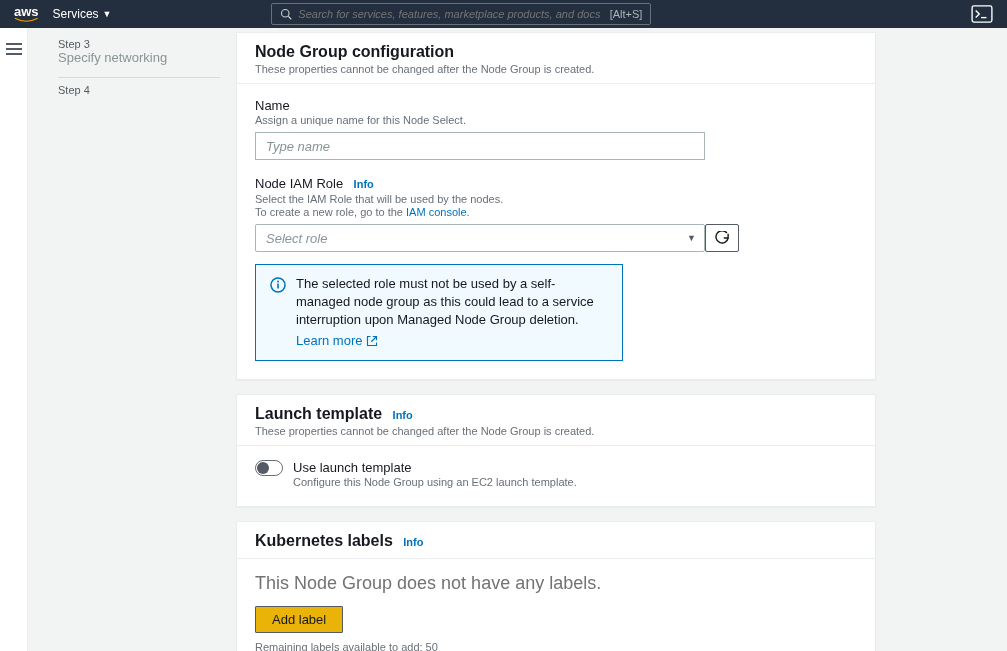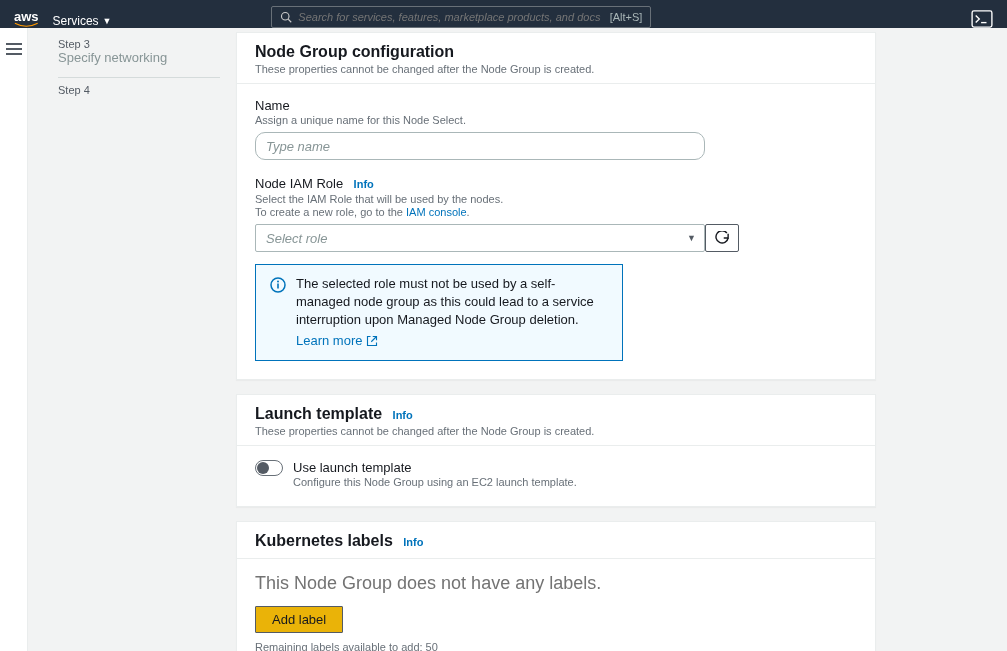--- a/index.html
+++ b/index.html
@@ -1,17 +1,17 @@
 <!DOCTYPE html>
 <html><head>
 <meta charset="utf-8">
 <style>
 *{box-sizing:border-box;margin:0;padding:0}
 body{font-family:"Amazon Ember","Helvetica Neue",Arial,sans-serif;background:#f2f3f3;color:#16191f;overflow-x:hidden}
-.topnav{background:#232f3e;height:28px;display:flex;align-items:flex-end;padding:0 14px;color:#fff}
+.topnav{background:#232f3e;height:28px;display:flex;align-items:center;padding:0 14px;color:#fff}
 .hamburger-col{width:28px;background:#fff;border-right:1px solid #eaeded;display:flex;align-items:flex-start;justify-content:center;padding-top:14px}
 .hamburger{width:16px;height:14px;cursor:pointer}
 .hamburger svg{width:100%;height:100%}
 .aws-logo{font-weight:bold;font-size:13px;margin-right:14px;position:relative;display:flex;flex-direction:column;line-height:1}
 .aws-logo .swoosh{height:6px;margin-top:-1px}
 .services-btn{font-size:12px;color:#fff;cursor:pointer;display:flex;align-items:center;gap:4px}
 .services-btn .caret{font-size:9px}
 .search-wrap{margin-left:auto;margin-right:auto;position:relative}
 .search-box{width:380px;height:22px;background:#232f3e;border:1px solid #687078;border-radius:2px;display:flex;align-items:center;padding:0 8px;gap:6px}
 .search-box input{flex:1;background:transparent;border:none;color:#ccc;font-style:italic;font-size:11px;outline:none}
@@ -29,21 +29,21 @@
 .panel{background:#fff;border:1px solid #eaeded;margin-top:14px;box-shadow:0 1px 1px rgba(0,0,0,0.03)}
 .panel:first-child{margin-top:4px}
 .panel-header{padding:10px 18px 8px;border-bottom:1px solid #eaeded}
 .panel-header h2{font-size:16px;font-weight:700;color:#16191f;display:inline}
 .panel-header .desc{font-size:11px;color:#687078;margin-top:2px}
 .panel-body{padding:14px 18px 18px}
 .info-link{color:#0073bb;font-size:11px;font-weight:bold;cursor:pointer;margin-left:6px}
 .field-label{font-size:13px;color:#16191f}
 .field-hint{font-size:11px;color:#687078;margin-top:1px}
 .field-hint a{color:#0073bb;text-decoration:none;cursor:pointer}
-.text-input{width:450px;height:28px;border:1px solid #aab7b8;border-radius:10px;padding:0 10px;margin-top:6px;font-size:13px;color:#16191f;font-style:normal}
+.text-input{width:450px;height:28px;border:1px solid #aab7b8;border-radius:0;padding:0 10px;margin-top:6px;font-size:13px;color:#16191f;font-style:normal}
 .text-input::placeholder{color:#879596;font-style:italic}
 .select-row{display:flex;gap:0;margin-top:6px;}
 .select-box{width:450px;height:28px;border:1px solid #aab7b8;border-radius:2px;display:flex;align-items:center;justify-content:space-between;padding:0 8px 0 10px;cursor:pointer;background:#fff}
 .select-box .ph{color:#879596;font-style:italic;font-size:13px}
 .select-box .dd{font-size:9px;color:#545b64}
 .refresh-btn{width:34px;height:28px;border:1px solid #545b64;background:#fff;border-radius:2px;display:flex;align-items:center;justify-content:center;cursor:pointer}
 .refresh-btn svg{width:14px;height:14px}
 .info-box{margin-top:12px;border:1px solid #0073bb;background:#f1faff;padding:10px 14px;display:flex;gap:10px;border-radius:0;width:368px}
 .info-box .icn{flex-shrink:0;margin-top:2px}
 .info-box .txt{font-size:13px;color:#16191f;line-height:1.4}

